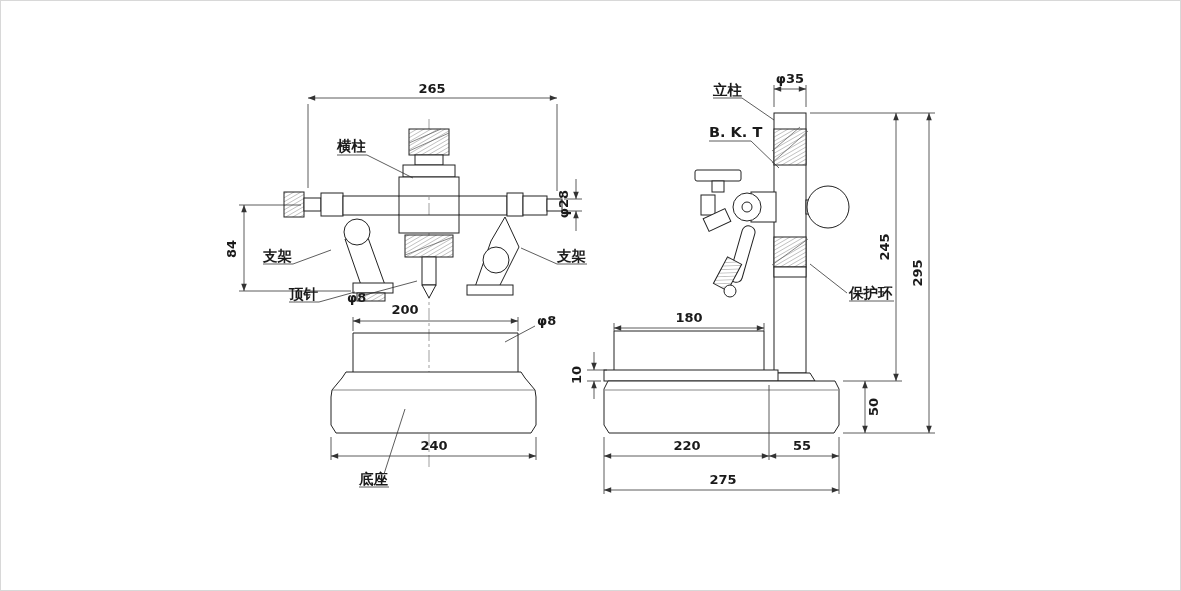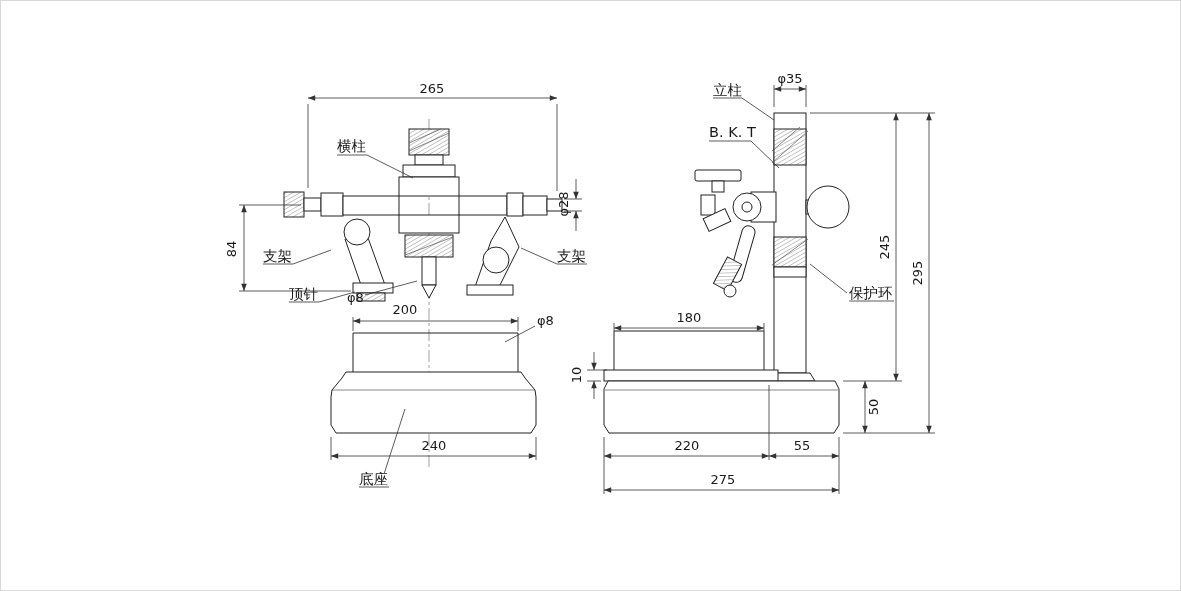--- a/index.html
+++ b/index.html
@@ -1,19 +1,20 @@
 <!DOCTYPE html>
 <html><head>
 <meta charset="utf-8">
 <style>
   html,body{margin:0;padding:0;background:#fff;}
   .canvas{
     width:1181px;height:591px;background:#fff;position:relative;
     border:1px solid #d8d8d8;box-sizing:border-box;
     font-family:"DejaVu Sans", sans-serif;
+    font-weight:bold;
   }
   svg{display:block;}
   svg text{font-family:"DejaVu Sans", sans-serif;font-size:13px;fill:#1a1a1a;}
   svg text.lbl{font-size:14.5px;}
   .s{stroke:#222;stroke-width:1;fill:none;}
   .sf{stroke:#222;stroke-width:1;fill:#fff;}
   .kn{stroke:#222;stroke-width:1;fill:url(#knPat);}
   .thin{stroke:#555;stroke-width:0.7;fill:none;}
   .dim{stroke:#333;stroke-width:0.8;fill:none;}
   .cl{stroke:#777;stroke-width:0.7;fill:none;stroke-dasharray:12 3 3 3;}

